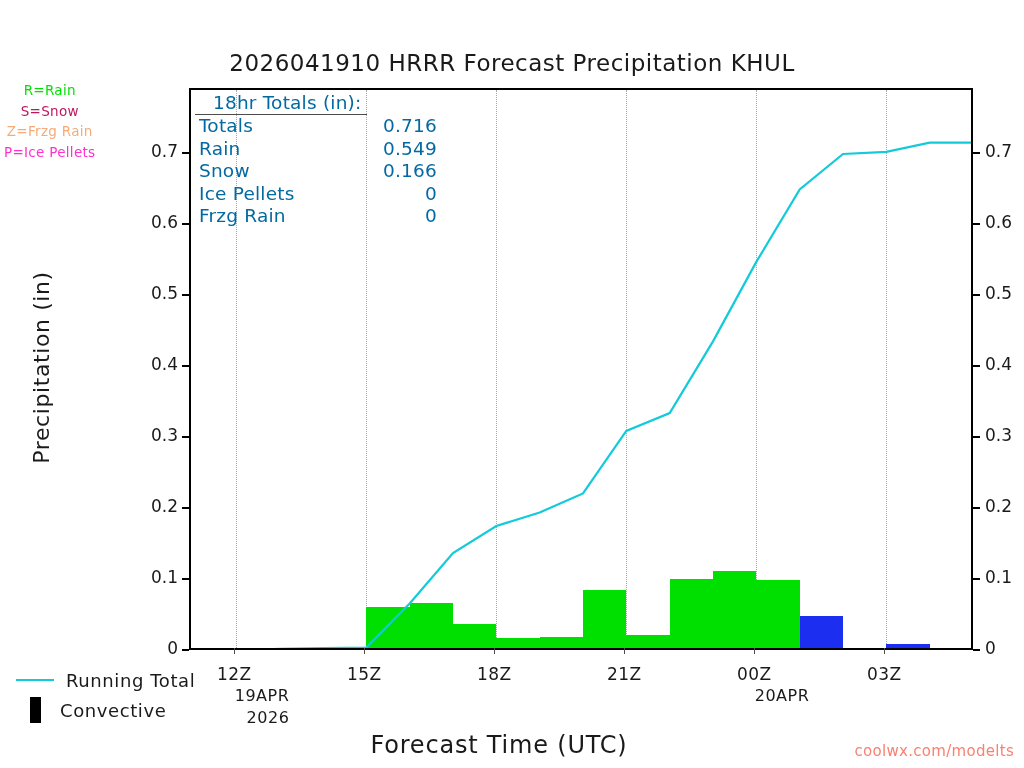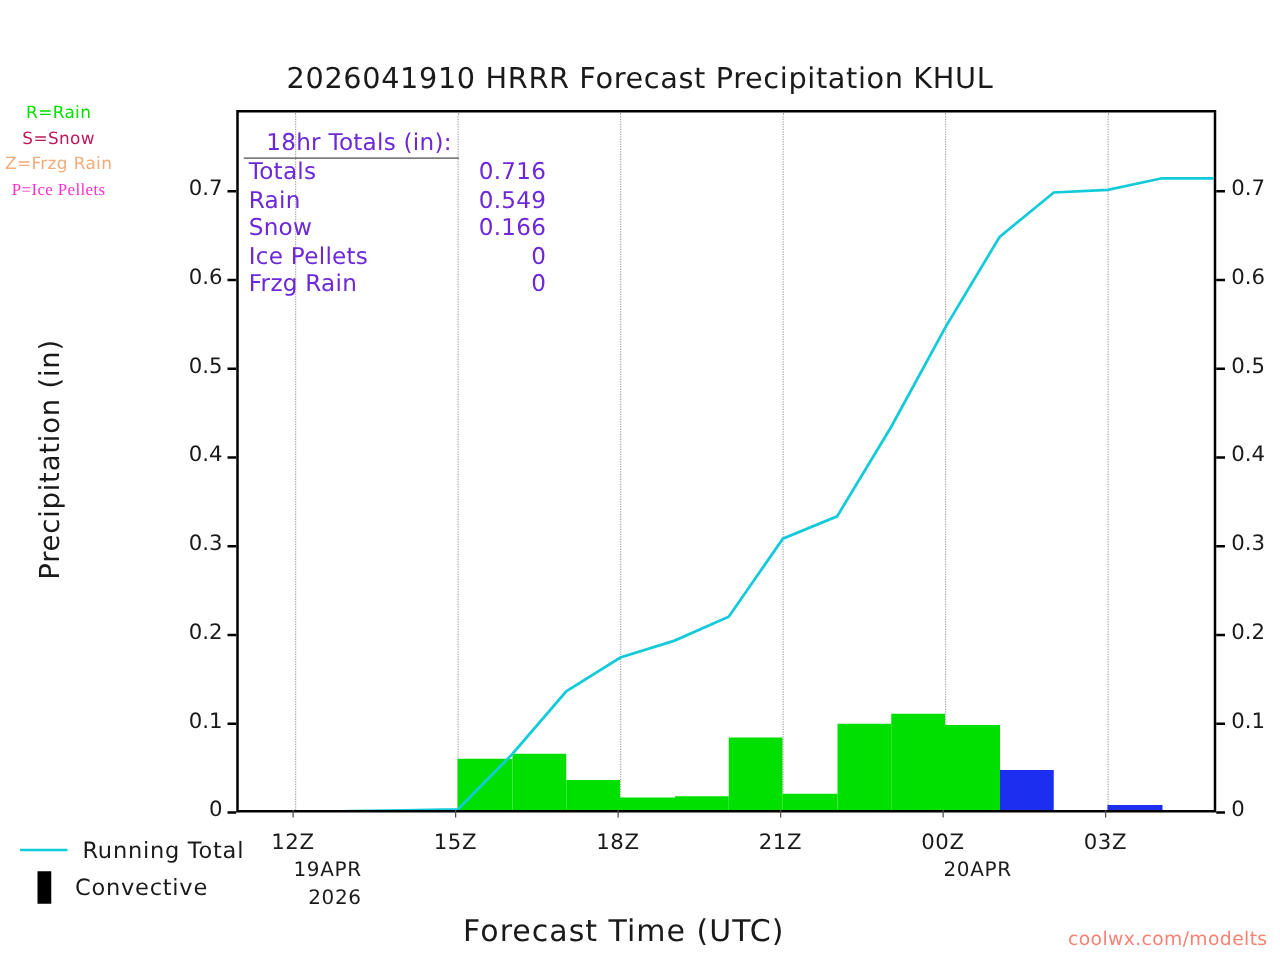--- a/index.html
+++ b/index.html
@@ -63,24 +63,23 @@
 
   .vgrid {
     position: absolute; top: 0; bottom: 0; width: 0;
     border-left: 1px dotted #a9a9a9;
   }
 
   
   #totals-box {
     position: absolute; left: 4px; top: 2px;
     font-size: 18.5px;
-    color: #6d28d9;
+    color: #0369a1;
     font-family: "DejaVu Sans", sans-serif;
     letter-spacing: 0.2px;
-    margin-top: 12px;
   }
   #totals-heading {
     padding: 0 6px 1px 18px;
     border-bottom: 1.5px solid #4d4d4d;
     display: inline-block;
     white-space: nowrap;
   }
   .totals-row {
     display: flex; width: 238px; padding-left: 4px;
     line-height: 22.6px; white-space: nowrap;
@@ -139,21 +138,21 @@
 <body>
 
 <div id="root">
 
   <div id="chart-title">2026041910 HRRR Forecast Precipitation KHUL</div>
 
   <div id="phase-legend">
       <div style="color: rgb(0, 224, 0);">R=Rain</div>
       <div style="color: #be185d;">S=Snow</div>
       <div style="color: rgb(245, 171, 120);">Z=Frzg Rain</div>
-      <div style="color: rgb(255, 47, 208); font-family: Liberation Serif, serif;">P=Ice Pellets</div>
+      <div style="color: rgb(255, 47, 208);">P=Ice Pellets</div>
     </div>
 
   <div id="series-legend">
       <div class="legend-row">
         <span class="legend-swatch-line" style="border-top-color: rgb(18, 202, 218);"></span>
         <span class="legend-label">Running Total</span>
       </div>
       <div class="legend-row">
         <span class="legend-swatch-bar" style="background: rgb(0, 0, 0);"></span>
         <span class="legend-label">Convective</span>

